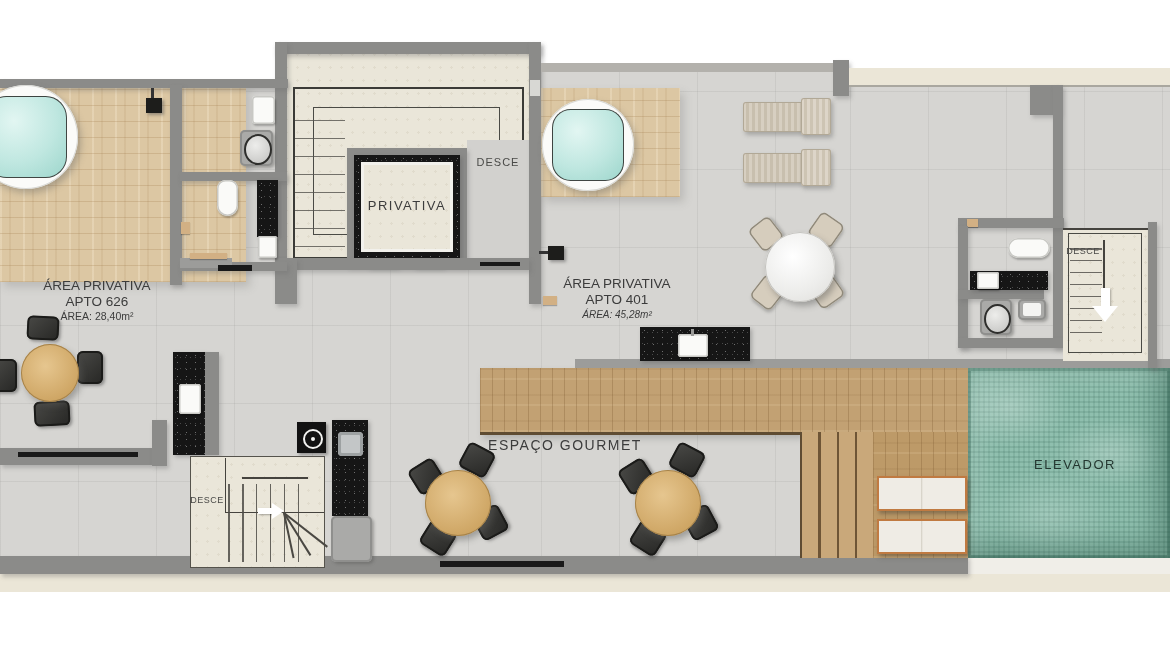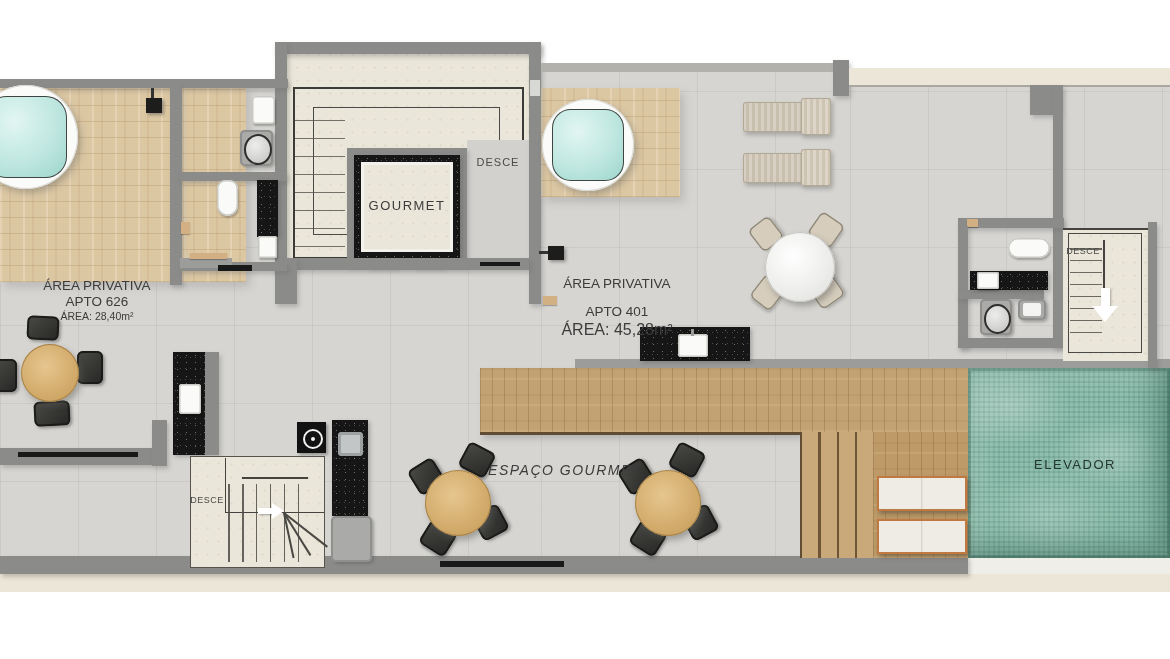--- a/index.html
+++ b/index.html
@@ -106,21 +106,21 @@
   <div class="steps-h" style="left:295px;top:120px;width:50px;height:134px;"></div>
   <div class="landing" style="left:467px;top:140px;width:62px;height:118px;"></div>
   <div class="lbl" style="left:467px;top:156px;width:62px;font-size:11px;letter-spacing:1px;color:#4a4a48;">DESCE</div>
 
   <div class="wall" style="left:347px;top:148px;width:120px;height:118px;"></div>
   <div class="granite" style="left:354px;top:155px;width:106px;height:104px;"></div>
   <div class="abs" style="left:361px;top:162px;width:92px;height:90px;background:#f2f1ec;"></div>
   <div class="cream" style="left:364px;top:165px;width:86px;height:84px;"></div>
   <div class="granite" style="left:368px;top:259px;width:30px;height:8px;"></div>
   <div class="granite" style="left:414px;top:259px;width:30px;height:8px;"></div>
-  <div class="lbl" style="left:347px;top:199px;width:120px;font-size:13px;letter-spacing:1.5px;">GOURMET</div>
+  <div class="lbl" style="left:347px;top:199px;width:120px;font-size:13px;letter-spacing:1.5px;">PRIVATIVA</div>
 
   <div class="wall" style="left:275px;top:42px;width:266px;height:12px;"></div>
   <div class="wall" style="left:275px;top:42px;width:12px;height:232px;"></div>
   <div class="wall" style="left:529px;top:42px;width:12px;height:262px;"></div>
   <div class="abs" style="left:530px;top:80px;width:10px;height:16px;background:#d8d8d4;"></div>
   <div class="wall" style="left:275px;top:258px;width:254px;height:12px;"></div>
   <div class="track" style="left:480px;top:262px;width:40px;height:4px;"></div>
   <div class="wall" style="left:275px;top:258px;width:22px;height:46px;"></div>
   <div class="tan" style="left:543px;top:296px;width:14px;height:9px;"></div>
 
@@ -200,21 +200,21 @@
   <div class="chairB" style="left:423px;top:524px;width:30px;height:28px;transform:rotate(32deg);"></div>
   <div class="chairB" style="left:476px;top:508px;width:29px;height:29px;transform:rotate(-28deg);"></div>
   <div class="wood-table" style="left:425px;top:470px;width:66px;height:66px;"></div>
 
   <div class="chairB" style="left:622px;top:462px;width:29px;height:29px;transform:rotate(-32deg);"></div>
   <div class="chairB" style="left:672px;top:446px;width:30px;height:28px;transform:rotate(28deg);"></div>
   <div class="chairB" style="left:633px;top:524px;width:30px;height:28px;transform:rotate(32deg);"></div>
   <div class="chairB" style="left:686px;top:508px;width:29px;height:29px;transform:rotate(-28deg);"></div>
   <div class="wood-table" style="left:635px;top:470px;width:66px;height:66px;"></div>
 
-  <div class="lbl" style="left:470px;top:463px;width:190px;font-size:14px;letter-spacing:1.5px;font-style:italic;">ESPAÇO GOURMET</div>
+  <div class="lbl" style="left:470px;top:438px;width:190px;font-size:14px;letter-spacing:1.5px;">ESPAÇO GOURMET</div>
 
   <div class="lounger" style="left:743px;top:102px;width:62px;height:30px;"></div>
   <div class="lounger" style="left:801px;top:98px;width:30px;height:37px;background:repeating-linear-gradient(90deg,#ddd5c8 0 3px,#cdc4b3 3px 6px);"></div>
   <div class="lounger" style="left:743px;top:153px;width:62px;height:30px;"></div>
   <div class="lounger" style="left:801px;top:149px;width:30px;height:37px;background:repeating-linear-gradient(90deg,#ddd5c8 0 3px,#cdc4b3 3px 6px);"></div>
 
   <div class="chairT" style="left:753px;top:220px;width:26px;height:28px;transform:rotate(-38deg);"></div>
   <div class="chairT" style="left:812px;top:216px;width:28px;height:28px;transform:rotate(35deg);"></div>
   <div class="chairT" style="left:755px;top:278px;width:26px;height:29px;transform:rotate(38deg);"></div>
   <div class="chairT" style="left:812px;top:276px;width:28px;height:29px;transform:rotate(-35deg);"></div>
@@ -248,17 +248,17 @@
   <div class="pool-lounger" style="left:877px;top:476px;width:86px;height:31px;"></div>
   <div class="pool-lounger" style="left:877px;top:519px;width:86px;height:31px;"></div>
 
   <div class="lbl" style="left:18px;top:278px;width:158px;">
     <div style="font-size:13.5px;">ÁREA PRIVATIVA</div>
     <div style="font-size:13.5px;margin-top:1px;">APTO 626</div>
     <div style="font-size:10.5px;margin-top:1px;">ÁREA: 28,40m²</div>
   </div>
   <div class="lbl" style="left:538px;top:276px;width:158px;">
     <div style="font-size:13.5px;">ÁREA PRIVATIVA</div>
-    <div style="font-size:13.5px;margin-top:13px;">APTO 401</div>
-    <div style="font-size:16px;margin-top:1px;">ÁREA: 45,28m²</div>
+    <div style="font-size:13.5px;margin-top:1px;">APTO 401</div>
+    <div style="font-size:10px;margin-top:1px;font-style:italic;">ÁREA: 45,28m²</div>
   </div>
 
 </div>
 
 </body></html>

